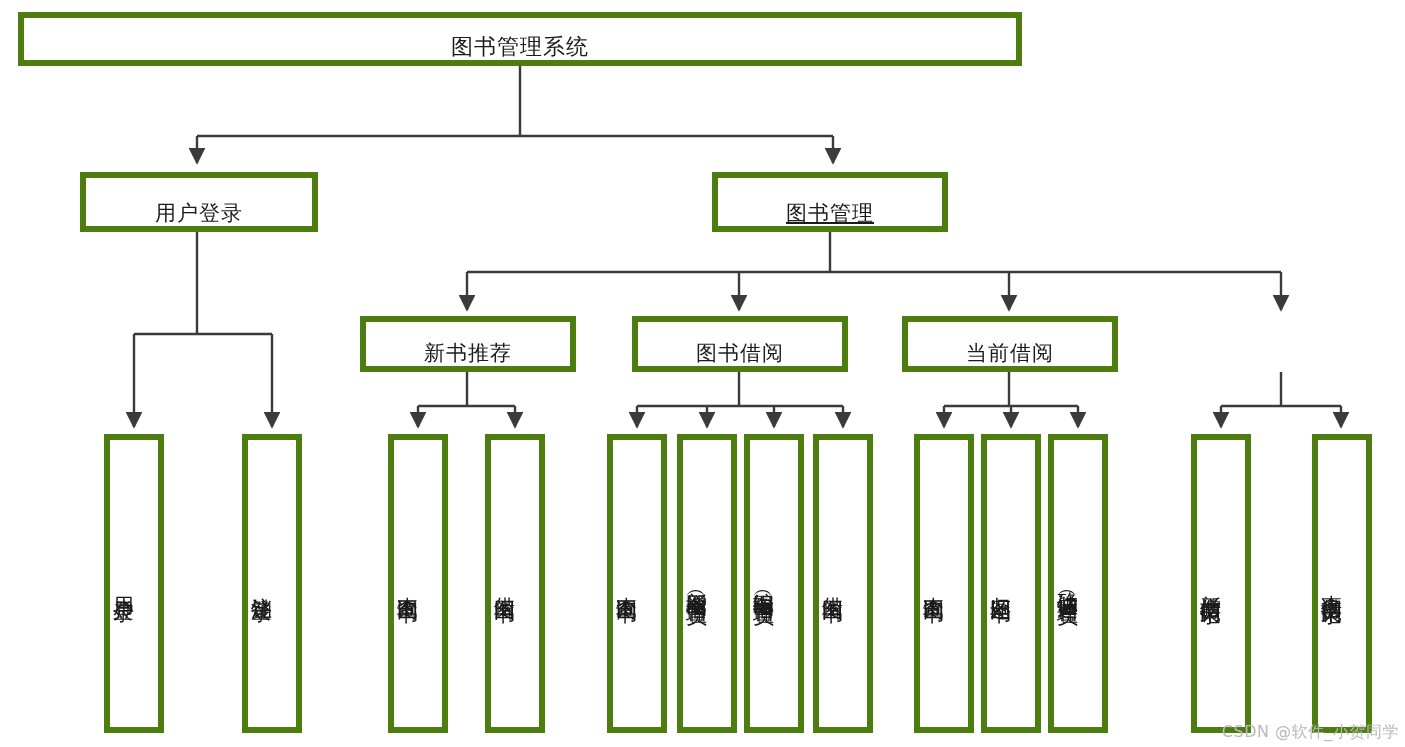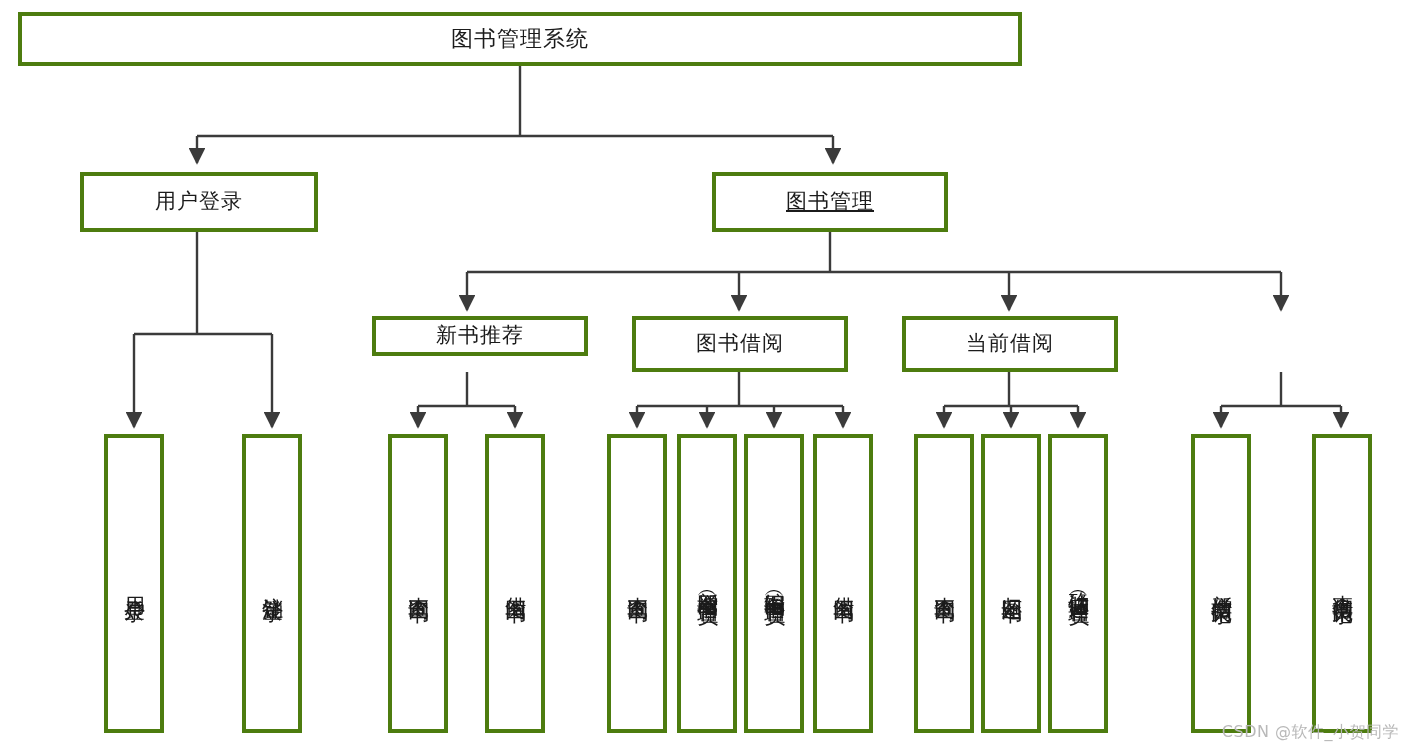--- a/index.html
+++ b/index.html
@@ -22,23 +22,23 @@
     left: 0;
     top: 0;
     width: 1405px;
     height: 747px;
     pointer-events: none;
   }
   .node {
     position: absolute;
     box-sizing: border-box;
     background: #ffffff;
-    border: 4px solid #4d7c0f;
+    border: 6px solid #4d7c0f;
     display: flex;
-    align-items: center;
+    align-items: flex-end;
     justify-content: center;
     color: #1b1b1b;
   }
   .node.horiz {
     font-size: 21px;
     letter-spacing: 1px;
     line-height: 1.2;
   }
   .node.vert {
     writing-mode: vertical-rl;
@@ -128,21 +128,21 @@
     <span>图书管理系统</span>
   </div>
 
   <div class="node horiz" style="left:80px; top:172px; width:238px; height:60px;">
     <span>用户登录</span>
   </div>
   <div class="node horiz" style="left:712px; top:172px; width:236px; height:60px;text-decoration:underline;">
     <span>图书管理</span>
   </div>
 
-  <div class="node horiz" style="left:372px; top:316px; width:216px; height:40px;">
+  <div class="node horiz" style="left:360px; top:316px; width:216px; height:56px;">
     <span>新书推荐</span>
   </div>
   <div class="node horiz" style="left:902px; top:316px; width:216px; height:56px;">
     <span>当前借阅</span>
   </div>
   <div class="node horiz" style="left:632px; top:316px; width:216px; height:56px;">
     <span>图书借阅</span>
   </div>
 
   <div class="node vert" style="left:104px; top:434px; width:60px; height:299px;">

